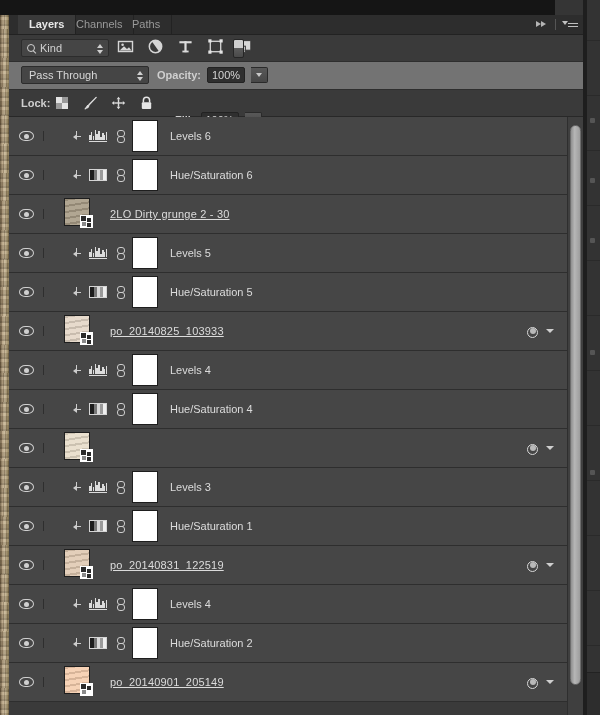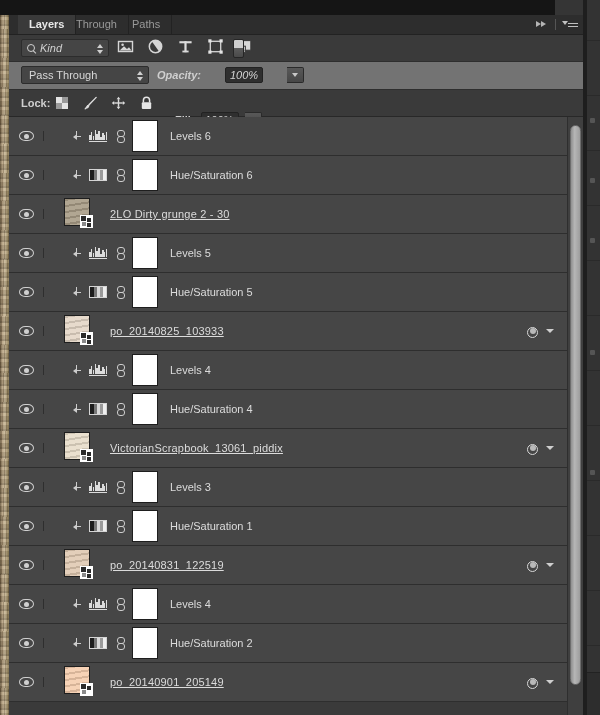--- a/index.html
+++ b/index.html
@@ -63,21 +63,21 @@
   .menu-icon b:nth-child(3){top:7px;width:10px;}
   .menu-icon s{position:absolute;left:0;top:2px;width:0;height:0;border-left:3.5px solid transparent;border-right:3.5px solid transparent;border-top:4px solid #c0c0c0;}
 
   
   .filterrow{height:26px;position:relative;background:#3a3a3a;border-bottom:1px solid #2e2e2e;}
   .kind-select{
     position:absolute;left:12px;top:4px;width:88px;height:18px;
     background:#454545;border:1px solid #2c2c2c;border-radius:2px;
     display:flex;align-items:center;padding-left:5px;box-sizing:border-box;
   }
-  .kind-select .lbl{font-size:11px;color:#d2d2d2;margin-left:4px;font-style:italic;}
+  .kind-select .lbl{font-size:11px;color:#d2d2d2;margin-left:4px;}
   .mag{width:9px;height:9px;position:relative;flex:none;}
   .mag em{position:absolute;left:0;top:0;width:6px;height:6px;border:1.3px solid #d0d0d0;border-radius:50%;}
   .mag span{position:absolute;left:5.5px;top:6px;width:4px;height:1.3px;background:#d0d0d0;transform:rotate(45deg);transform-origin:left center;}
   .stepper{position:absolute;right:4px;top:4px;width:7px;height:10px;}
   .stepper i{position:absolute;left:0;width:0;height:0;border-left:3.5px solid transparent;border-right:3.5px solid transparent;}
   .stepper i.up{top:0;border-bottom:4px solid #cfcfcf;}
   .stepper i.dn{bottom:0;border-top:4px solid #cfcfcf;}
 
   .filter-icons{position:absolute;left:108px;top:3px;display:flex;align-items:center;gap:13px;}
   .fi{width:17px;height:17px;position:relative;display:block;}
@@ -209,21 +209,21 @@
     </div>
   <div class="right-panel-bottom"></div>
 
   <div class="panel">
 
     <div class="tabbar">
       <div class="tab active" style="left:9px">
         <span>Layers</span>
       </div>
       <div class="tab" style="left:56px">
-        <span>Through</span>
+        <span>Channels</span>
       </div>
       <div class="tab" style="left:112px">
         <span>Paths</span>
       </div>
 
       <div class="tabbar-right">
         <span class="collapse-icon" title="Collapse to Icons">
           <i></i>
             <i></i>
         </span>
@@ -294,21 +294,21 @@
     </div>
 
     <div class="blendrow">
       <div class="blend-select">
         <span>Pass Through</span>
         <span class="stepper">
             <i class="up"></i>
             <i class="dn"></i>
           </span>
       </div>
-      <div style="position:absolute;left:148px;top:5px;display:flex;align-items:center;gap:24px;font-style:italic;">
+      <div style="position:absolute;left:148px;top:5px;display:flex;align-items:center;gap:6px;">
         <span class="lblsm">Opacity:</span>
         <span class="numfield">100%</span>
         <span class="numdrop">
             <i></i>
           </span>
       </div>
     </div>
 
     <div class="lockrow">
       <span class="lblsm" style="position:absolute;left:12px;top:7px;">Lock:</span>
@@ -617,21 +617,20 @@
             <span class="imgthumb">
               <span class="pic" style="background:#e8ddc9;background-image:repeating-linear-gradient(171deg,rgba(0,0,0,.12) 0 2px,rgba(255,255,255,.10) 2px 6px);"></span>
               <span class="so">
                 <span class="w"></span>
                 <span class="k1"></span>
                 <span class="k2"></span>
                 <span class="k3"></span>
                 <span class="k4"></span>
               </span>
             </span>
-            <span class="lname linked">VictorianScrapbook_13061_piddix</span>
             <span class="fxcell">
               <span class="fxicon">
                 <span class="o1"></span>
                 <span class="o2"></span>
               </span>
               <span class="fxtri"></span>
             </span>
             <span class="rowdivline"></span>
           </div>
           <div class="row">

